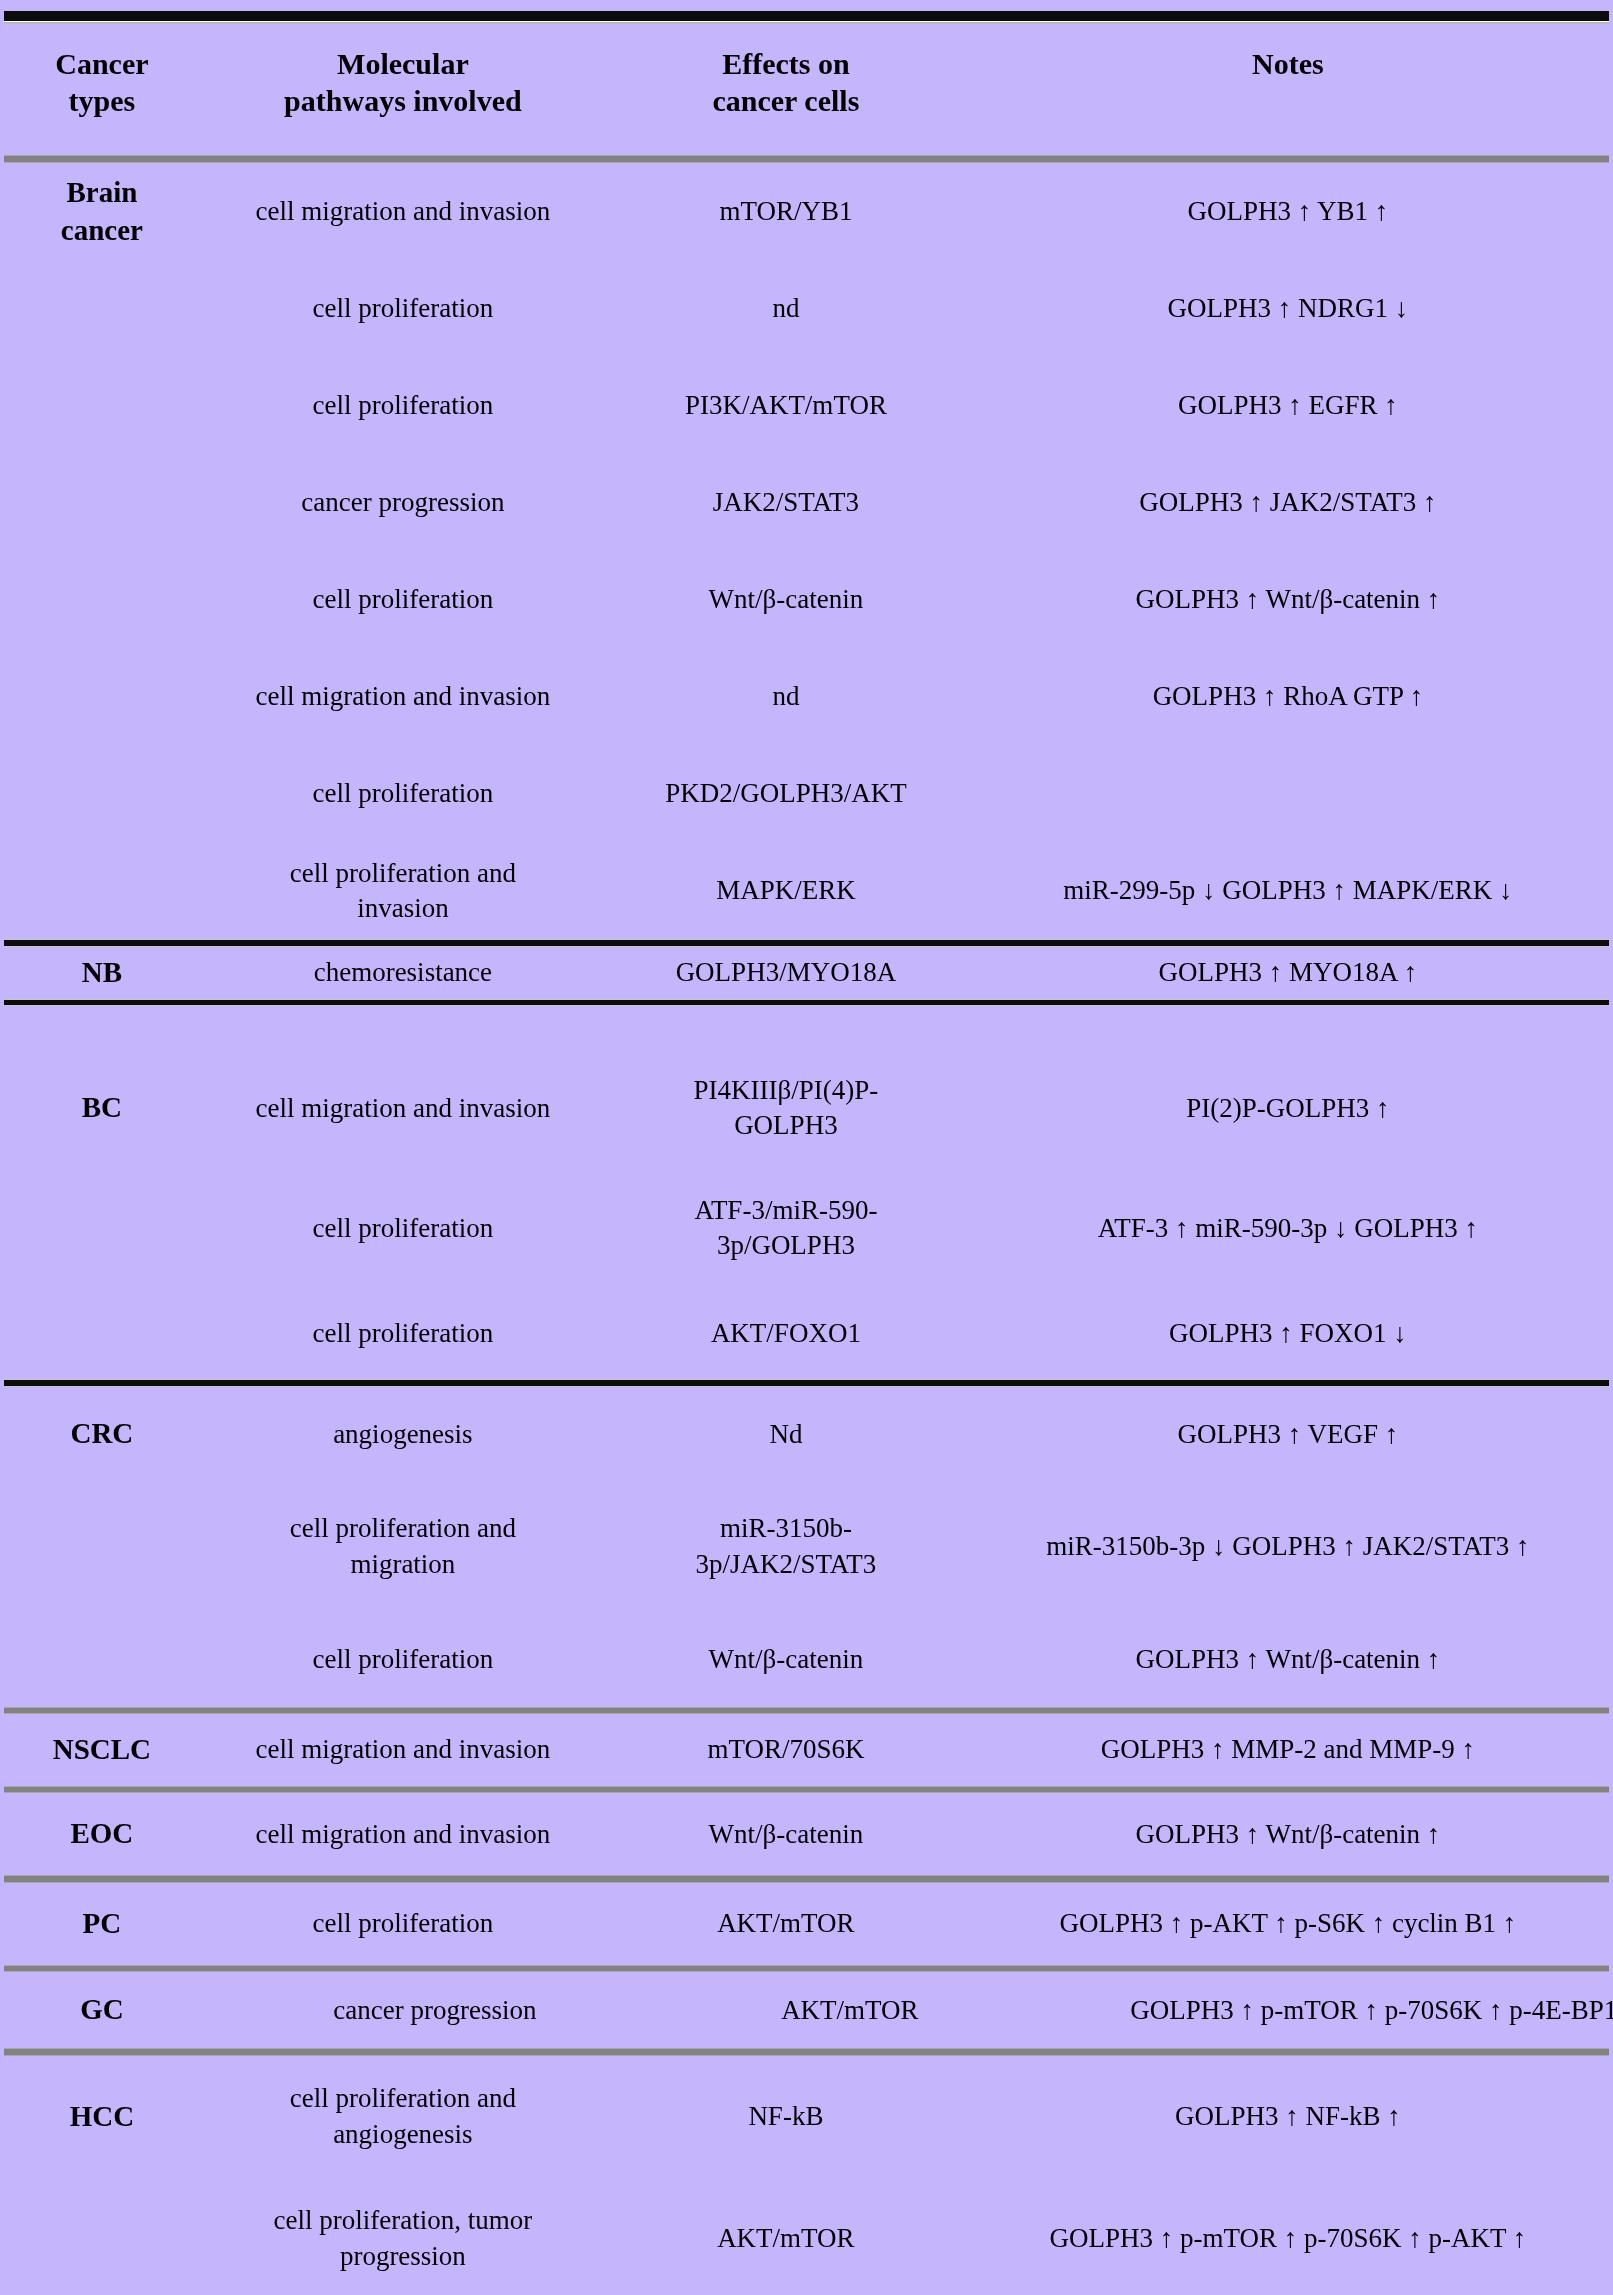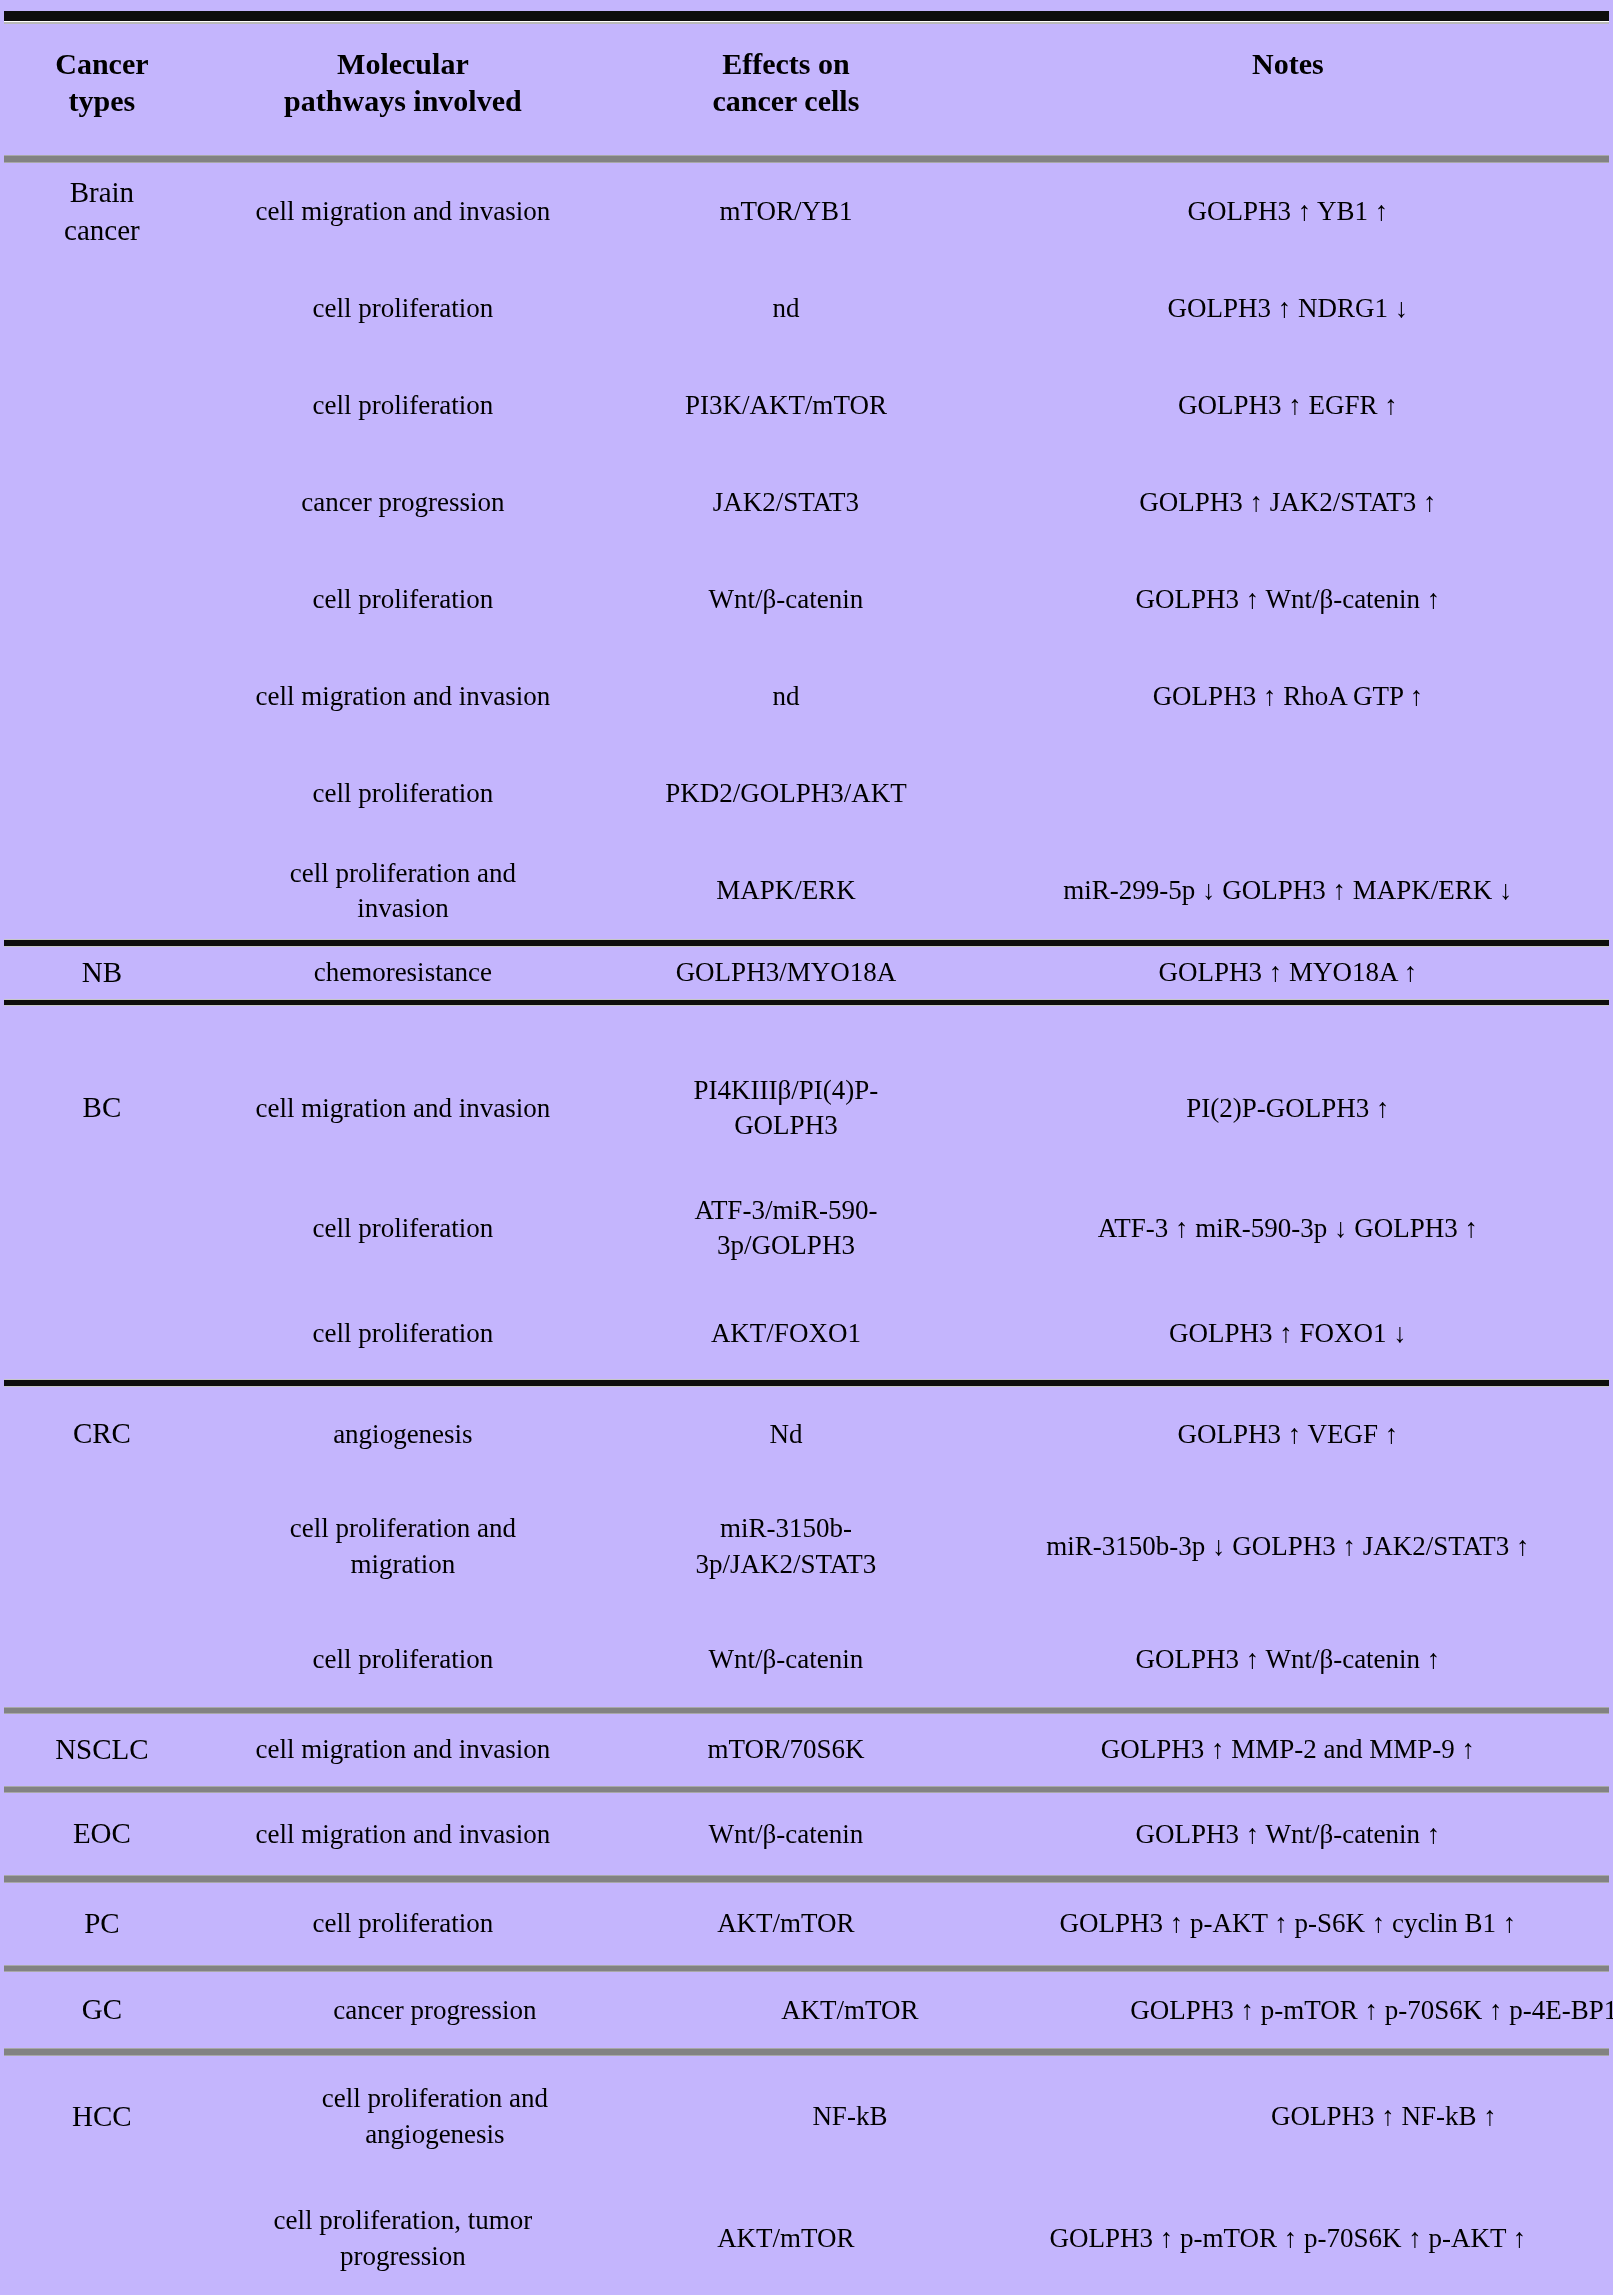--- a/index.html
+++ b/index.html
@@ -64,21 +64,21 @@
   }
   .header-row .cell {
     align-items: flex-start;
     padding-top: 20.5px;
     font-size: 30px;
     font-weight: bold;
     line-height: 1.25;
   }
   .type-cell {
     font-size: 29px;
-    font-weight: normal;
+    font-weight: bold;
     text-align: center;
   }
 </style>
 </head>
 <body>
 
 <div class="page">
   <div class="inner">
 
     <div class="rule-top">
@@ -237,21 +237,21 @@
         <div>
           <div class="trow" style="height: 76px; gap: 32px;">
             <div class="cell type-cell">GC</div>
             <div class="cell">cancer progression</div>
             <div class="cell">AKT/mTOR</div>
             <div class="cell">GOLPH3 ↑ p-mTOR ↑ p-70S6K ↑ p-4E-BP1 ↑</div>
           </div>
         </div>
         <div class="rule-gray"></div>
         <div>
-          <div class="trow" style="height: 122px; gap: 32px;">
+          <div class="trow" style="height: 122px;">
             <div class="cell type-cell">HCC</div>
             <div class="cell">cell proliferation and
 angiogenesis</div>
             <div class="cell">NF-kB</div>
             <div class="cell">GOLPH3 ↑ NF-kB ↑</div>
           </div>
           <div class="trow" style="height: 122px;">
             <div class="cell type-cell"></div>
             <div class="cell">cell proliferation, tumor
 progression</div>

